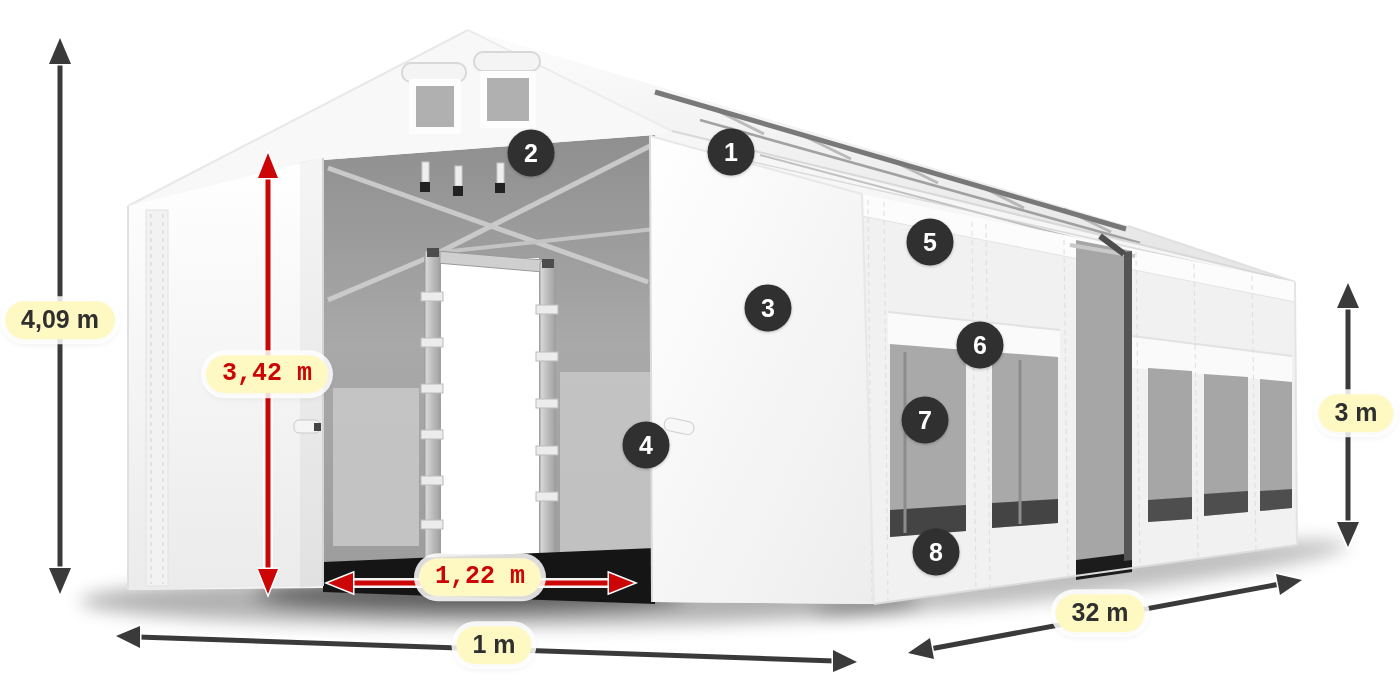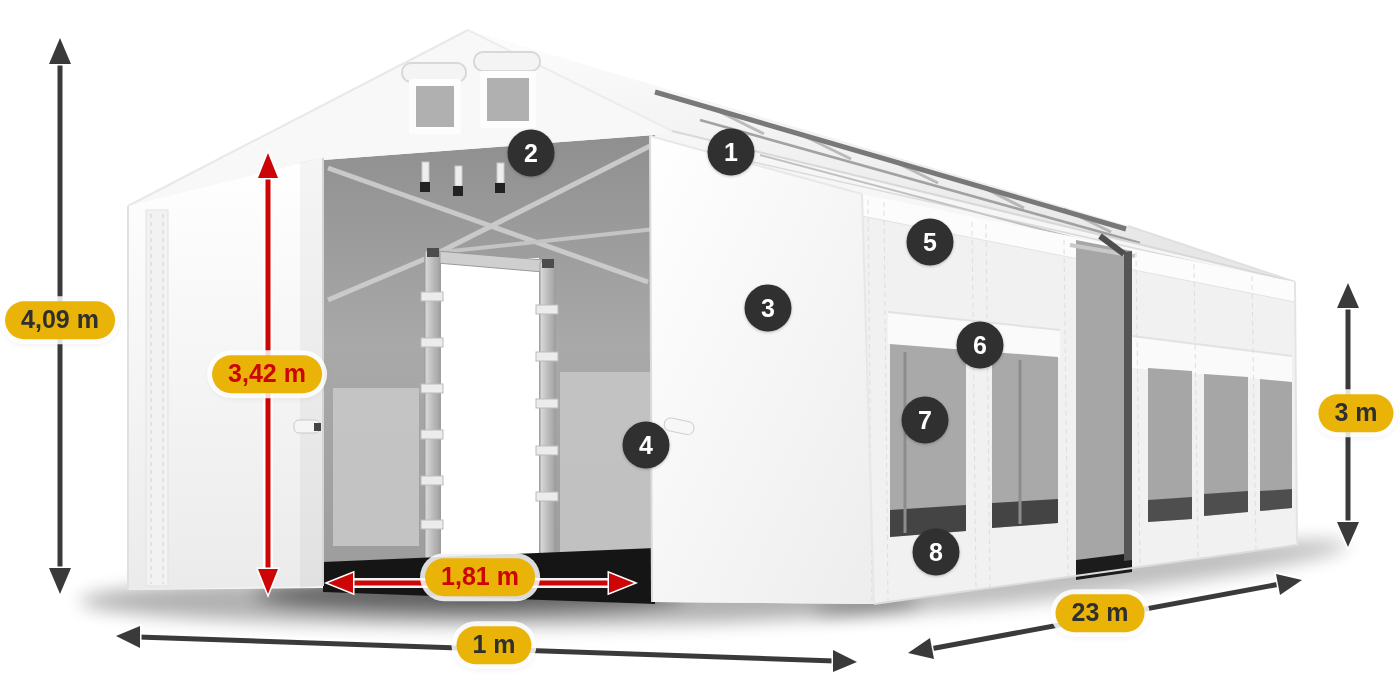--- a/index.html
+++ b/index.html
@@ -1,25 +1,25 @@
 <!DOCTYPE html>
 <html style="--dim-dark: #3a3a3a; --dim-red: #cc0606; --pill-dark: #2f2f2f; --badge-bg: #303030; --badge-fg: #ffffff;"><head>
 <meta charset="utf-8">
 <style>
   html,body{margin:0;padding:0;width:1400px;height:700px;background:#ffffff;overflow:hidden;
             font-family:"Liberation Sans", sans-serif;}
   #stage{position:relative;width:1400px;height:700px;background:#fff;}
   #tent-svg{position:absolute;left:0;top:0;}
 
   
-  .pill{position:absolute;transform:translate(-50%,-50%);background:#eab308;border-radius:22px;
+  .pill{position:absolute;transform:translate(-50%,-50%);background:#fef9c3;border-radius:22px;
         padding:5px 16px;font-size:25px;font-weight:bold;color:var(--pill-dark,#2f2f2f);
         white-space:nowrap;line-height:1.1;z-index:30;
         box-shadow:0 0 0 5px rgba(255,255,255,0.85), 0 2px 8px rgba(0,0,0,0.18);}
-  .pill.red{color:var(--dim-red,#cc0000);}
+  .pill.red{color:var(--dim-red,#cc0000);font-family:Liberation Mono, monospace;}
 
   
   .badge{position:absolute;transform:translate(-50%,-50%);width:47px;height:47px;border-radius:50%;
          background:var(--badge-bg,#303030);color:var(--badge-fg,#fff);display:flex;
          align-items:center;justify-content:center;font-size:25px;font-weight:bold;z-index:40;
          box-shadow:0 1px 3px rgba(0,0,0,0.25);cursor:pointer;}
 
   
   .arr-case{stroke:#ffffff;stroke-width:10;stroke-linecap:round;opacity:.95;}
   .arr-dark .shaft{stroke:var(--dim-dark,#3a3a3a);stroke-width:5;}
@@ -269,23 +269,23 @@
       <line class="arr-case" x1="1348" y1="297" x2="1348" y2="533"></line>
       <line class="shaft" x1="1348" y1="302" x2="1348" y2="528"></line>
       <polygon class="head" points="1348,283 1337,308 1359,308"></polygon>
       <polygon class="head" points="1348,547 1337,522 1359,522"></polygon>
     </g>
   </g>
 </svg>
 
 <div class="pill" style="left:60px;top:320px">4,09 m</div>
 <div class="pill red" style="left:267px;top:374px">3,42 m</div>
-<div class="pill red" style="left:480px;top:577px">1,81 m</div>
+<div class="pill red" style="left:480px;top:577px">1,22 m</div>
 <div class="pill" style="left:494px;top:645px">1 m</div>
-<div class="pill" style="left:1100px;top:613px">23 m</div>
+<div class="pill" style="left:1100px;top:613px">32 m</div>
 <div class="pill" style="left:1356px;top:413px">3 m</div>
 
 <div id="badges">
       <div class="badge" style="left: 731px; top: 152px;">1</div>
       <div class="badge" style="left: 531px; top: 153px;">2</div>
       <div class="badge" style="left: 768px; top: 308px;">3</div>
       <div class="badge" style="left: 646px; top: 445px;">4</div>
       <div class="badge" style="left: 930px; top: 242px;">5</div>
       <div class="badge" style="left: 980px; top: 345px;">6</div>
       <div class="badge" style="left: 925px; top: 420px;">7</div>

